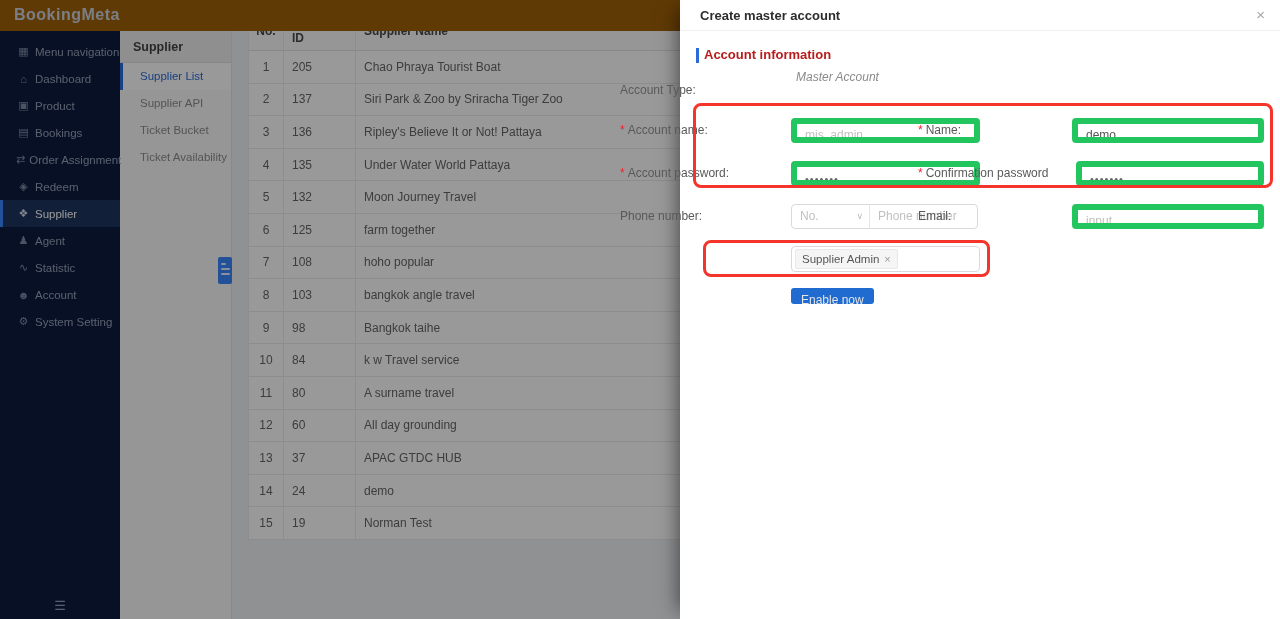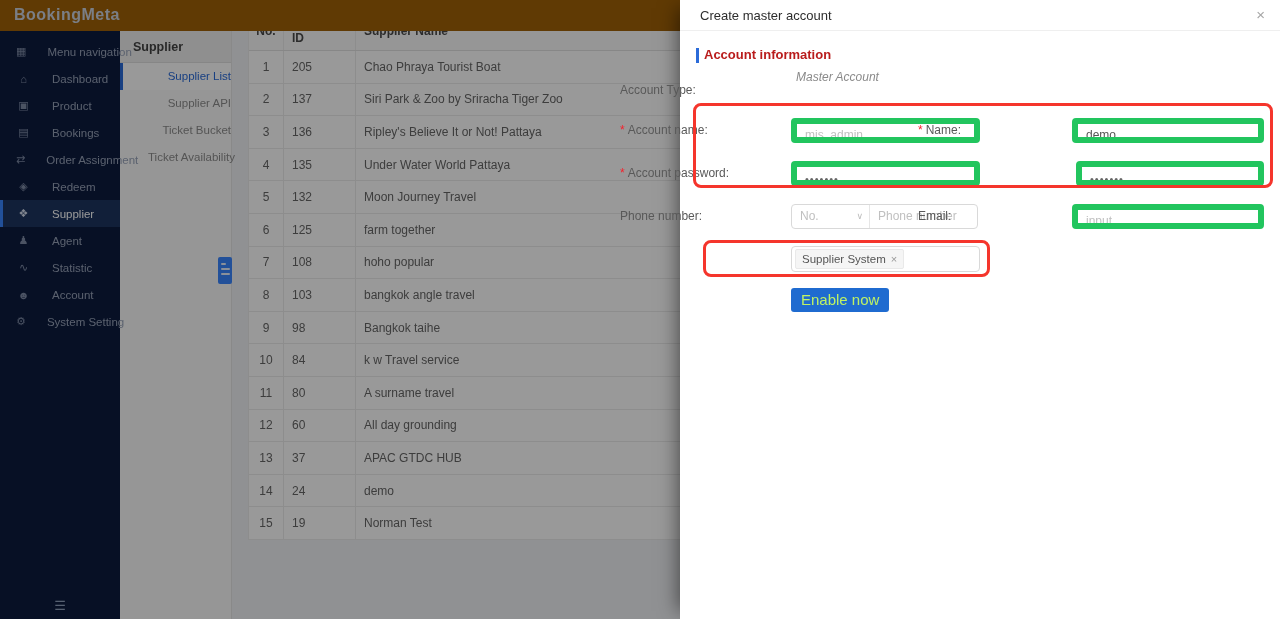--- a/index.html
+++ b/index.html
@@ -9,31 +9,31 @@
 
   
   .topbar { position:absolute; left:0; top:0; width:1280px; height:31px; background:#a16207; z-index:3; }
   .logo { position:absolute; left:14px; top:6px; font-size:16px; font-weight:bold; color:#ccd3df; letter-spacing:.5px; }
 
   
   .sidebar { position:absolute; left:0; top:31px; width:120px; height:588px; background:#0d1c3f; z-index:3; }
   .side-list { padding-top:7px; }
   .side-item { position:relative; height:27px; display:flex; align-items:center; padding-left:16px; cursor:pointer; }
   .side-item .s-icon { width:15px; font-size:11px; color:#7e8ba6; text-align:center; }
-  .side-item .s-label { margin-left:21px; font-size:11.5px; color:#97a2b8; white-space:nowrap; }
+  .side-item .s-label { margin-left:4px; font-size:11.5px; color:#97a2b8; white-space:nowrap; }
   .side-item.active { background:#1d3560; }
   .side-item.active::before { content:""; position:absolute; left:0; top:0; width:3px; height:100%; background:#3a86ff; }
   .side-item.active .s-label { color:#ffffff; }
   .side-item.active .s-icon { color:#d6deee; }
   .collapse-btn { position:absolute; left:0; bottom:6px; width:120px; text-align:center; font-size:13px; color:#8fa0bd; cursor:pointer; }
 
   
   .submenu { position:absolute; left:120px; top:31px; width:112px; height:588px; background:#fbfbfb; z-index:2; border-right:1px solid #e4e4e4; }
   .submenu-title { height:32px; line-height:32px; padding-left:13px; font-size:12.5px; font-weight:bold; color:#444; background:#efefef; border-bottom:1px solid #e0e0e0; }
-  .sub-item { position:relative; height:27px; line-height:27px; padding-left:28px; font-size:11.5px; color:#8c8c8c; cursor:pointer; white-space:nowrap;text-align:right; }
+  .sub-item { position:relative; height:27px; line-height:27px; padding-left:20px; font-size:11.5px; color:#8c8c8c; cursor:pointer; white-space:nowrap; }
   .sub-item.active { background:#ffffff; color:#2b6bd9; }
   .sub-item.active::before { content:""; position:absolute; left:0; top:0; width:3px; height:100%; background:#2b6bd9; }
 
   
   .handle { position:absolute; left:218px; top:257px; width:14px; height:27px; background:#3a86ff; border-radius:2px; z-index:4; cursor:pointer; padding:6px 2px 0 3px; }
   .handle i { display:block; height:2px; background:#e8f0ff; margin-bottom:3px; border-radius:1px; }
   .handle i:first-child { width:5px; }
 
   
   .content { position:absolute; left:232px; top:31px; width:1048px; height:588px; background:#f0f2f5; z-index:1; overflow:hidden; }
@@ -44,21 +44,21 @@
   .c2 { width:72px; display:flex; align-items:center; padding-left:8px; border-right:1px solid #ebebeb; }
   .c3 { flex:1; display:flex; align-items:center; padding-left:8px; }
 
   
   .mask { position:absolute; left:0; top:0; width:1280px; height:619px; background:rgba(0,0,0,.40); z-index:5; }
 
   
   .drawer { position:absolute; left:680px; top:0; width:600px; height:619px; background:#fff; z-index:10;
             box-shadow:-10px 0 18px -8px rgba(0,0,0,.5); font-size:12px; }
   .d-header { height:31px; border-bottom:1px solid #efefef; }
-  .d-title { position:absolute; left:20px; top:8px; font-size:13px; font-weight:normal; color:#2d2d2d; }
+  .d-title { position:absolute; left:20px; top:8px; font-size:13px; font-weight:bold; color:#2d2d2d; }
   .d-close { position:absolute; right:15px; top:6px; font-size:15px; color:#a6a6a6; cursor:pointer; line-height:18px; }
   .sect-bar { position:absolute; left:16px; top:48px; width:3px; height:15px; background:#2b6bd9; }
   .sect-title { position:absolute; left:24px; top:47px; font-size:13px; font-weight:bold; color:#b91c1c; }
 
   .flabel { position:absolute; font-size:12px; color:#595959; text-align:left; white-space:nowrap; line-height:25px; }
   .req { color:#f5222d; margin-right:3px; }
   .fvalue { position:absolute; font-size:12px; color:#8a8a8a; line-height:17px; }
   .finput { position:absolute; height:25px; border:6px solid #22c55e; border-radius:4px; background:#fff;
             font-size:12px; line-height:23px; padding:0 8px; color:#555; white-space:nowrap; overflow:hidden; }
   .placeholder { color:#c0c0c0; }
@@ -66,22 +66,22 @@
 
   .compound { position:absolute; left:111px; top:204px; width:187px; height:25px; border:1px solid #d9d9d9; border-radius:4px; background:#fff; display:flex; }
   .comp-select { width:78px; border-right:1px solid #e6e6e6; position:relative; line-height:23px; padding-left:8px; cursor:pointer; }
   .comp-select .chev { position:absolute; right:6px; top:0; font-size:9px; color:#bbb; line-height:23px; }
   .comp-input { flex:1; line-height:23px; padding-left:8px; }
 
   .role-box { position:absolute; left:111px; top:246px; width:189px; height:26px; border:1px solid #d9d9d9; border-radius:4px; background:#fff; display:flex; align-items:center; padding-left:3px; }
   .tag { height:20px; background:#f5f5f5; border:1px solid #e9e9e9; border-radius:2px; font-size:11.5px; color:#555; display:flex; align-items:center; padding:0 6px; white-space:nowrap; }
   .tag .tag-x { margin-left:5px; color:#999; font-size:11px; cursor:pointer; }
 
-  .enable-btn { position:absolute; left:111px; top:288px; height:24px; padding:0 10px; background:#1f6bd0; color:#bef264;
-                font-size:15px; line-height:24px; text-align:center; border:none; border-radius:3px; cursor:pointer; }
+  .enable-btn { position:absolute; left:111px; top:288px; height:16px; padding:0 10px; background:#1f6bd0; color:#e5e5e5;
+                font-size:12px; line-height:24px; text-align:center; border:none; border-radius:3px; cursor:pointer; }
 
   .redbox { position:absolute; border:3px solid #f5352c; border-radius:8px; pointer-events:none; }
   .redbox1 { left:13px; top:103px; width:580px; height:85px; }
   .redbox2 { left:23px; top:240px; width:287px; height:37px; }
 </style>
 </head>
 <body>
 
 <div id="app">
 
@@ -256,39 +256,40 @@
 
     <div class="flabel" style="left:-60px; top:118px; width:167px;"><span class="req">*</span><span>Account name:</span></div>
     <div class="finput" style="left:111px; top:118px; width:189px;"><span class="placeholder">mis_admin</span></div>
 
     <div class="flabel" style="left:238px; top:118px; width:150px;"><span class="req">*</span><span>Name:</span></div>
     <div class="finput" style="left:392px; top:118px; width:192px;"><span>demo</span></div>
 
     <div class="flabel" style="left:-60px; top:161px; width:167px;"><span class="req">*</span><span>Account password:</span></div>
     <div class="finput" style="left:111px; top:161px; width:189px;"><span class="pwd">•••••••</span></div>
 
+    <div class="flabel" style="left:238px; top:161px; width:154px;"><span class="req">*</span><span>Confirmation password</span></div>
     <div class="finput" style="left:396px; top:161px; width:188px;"><span class="pwd">•••••••</span></div>
 
     <div class="flabel" style="left:-60px; top:204px; width:167px;">Phone number:</div>
     <div class="compound">
       <div class="comp-select">
         <span class="placeholder">No.</span>
         <span class="chev">∨</span>
       </div>
       <div class="comp-input">
         <span class="placeholder">Phone number</span>
       </div>
     </div>
 
     <div class="flabel" style="left:238px; top:204px; width:150px;">Email:</div>
     <div class="finput" style="left:392px; top:204px; width:192px;"><span class="placeholder">input</span></div>
 
     <div class="role-box">
       <span class="tag">
-        <span>Supplier System</span>
+        <span>Supplier Admin</span>
         <span class="tag-x">×</span>
       </span>
     </div>
 
     <button class="enable-btn">Enable now</button>
 
     <div class="redbox redbox1"></div>
     <div class="redbox redbox2"></div>
   </div>
 

